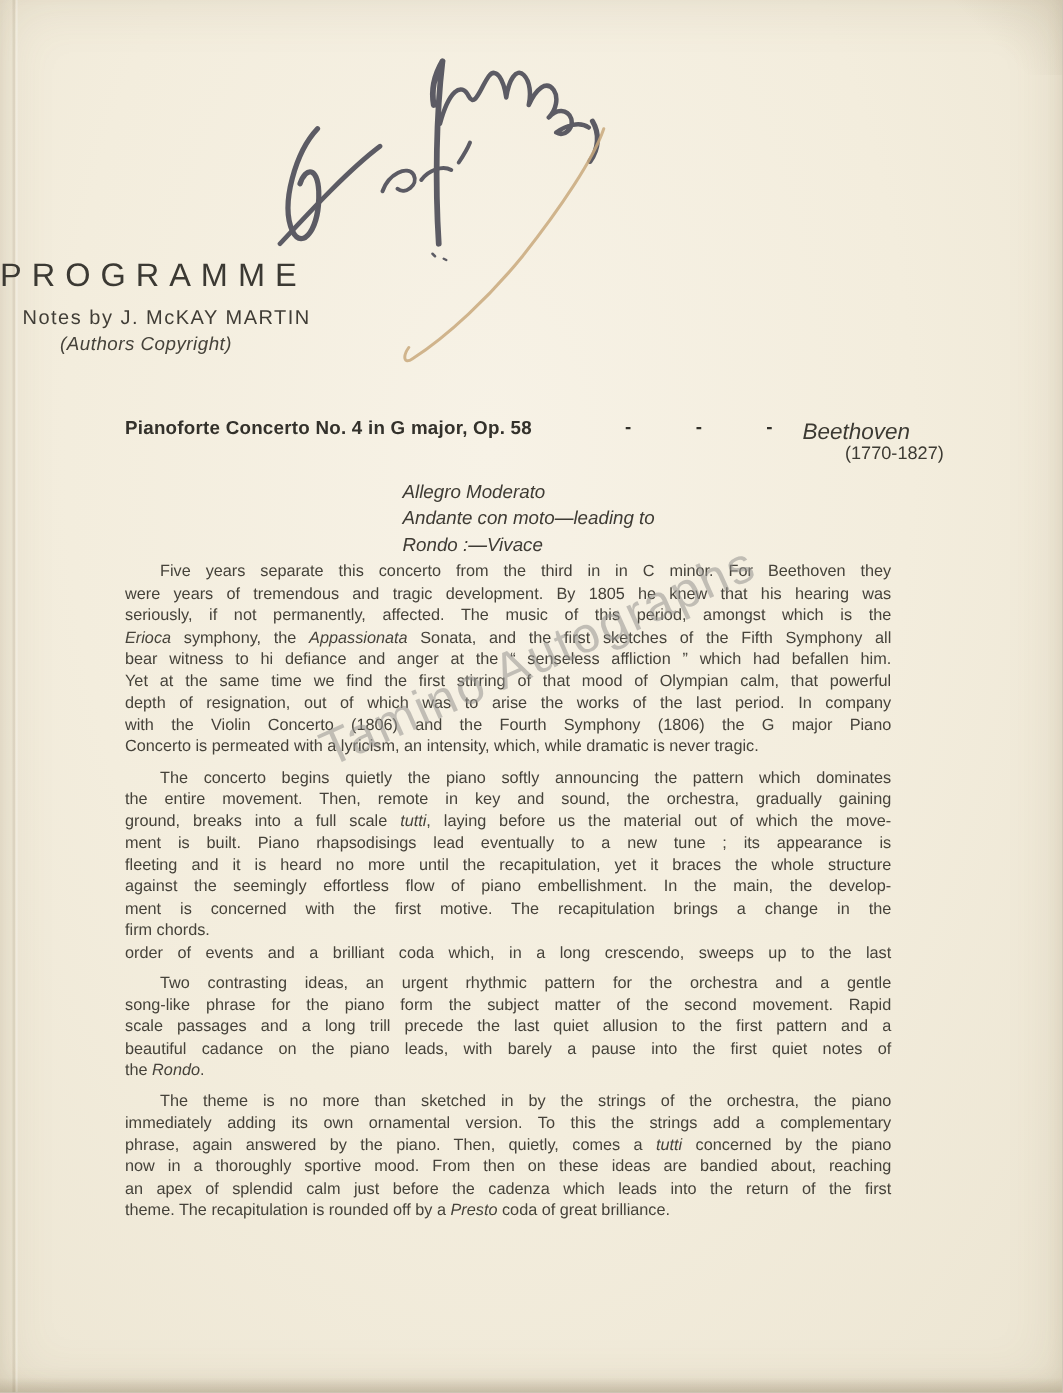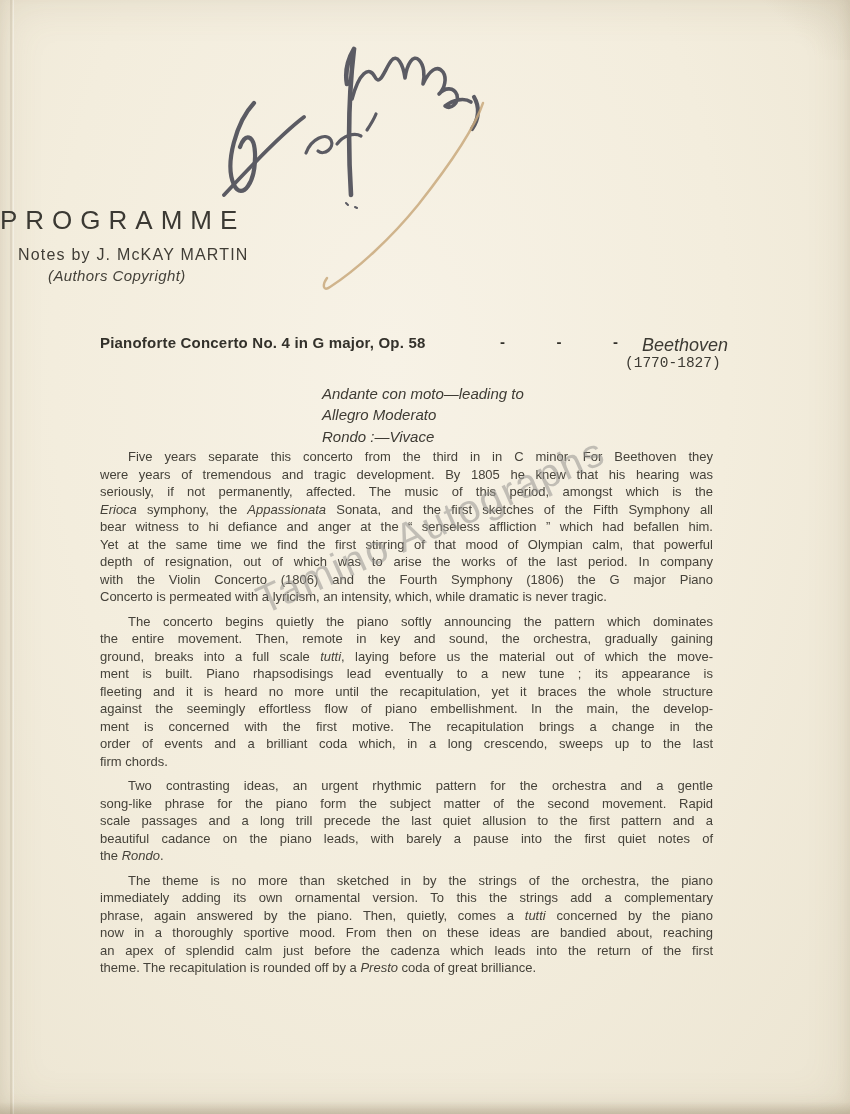--- a/index.html
+++ b/index.html
@@ -25,21 +25,21 @@
 
   .masthead{position:absolute;top:205px;left:0;width:812px;text-align:left;z-index:2;}
   .masthead-title{font-size:26px;letter-spacing:8px;color:#3b3933;font-weight:400;}
   .masthead-byline{margin-top:10px;font-size:16px;letter-spacing:1.2px;color:#403d36;padding-left:18px;}
   .masthead-copyright{margin-top:3px;font-size:15px;font-style:italic;letter-spacing:0.4px;color:#45423a;margin-left:48px;}
 
   .work-header{position:absolute;top:334px;left:100px;width:613px;height:44px;z-index:2;}
   .work-title{position:absolute;left:0;top:0;font-size:15px;font-weight:bold;color:#33312b;letter-spacing:0.2px;}
   .separator-dashes{position:absolute;left:400px;top:-1px;width:118px;display:flex;justify-content:space-between;font-weight:bold;font-size:15px;color:#33312b;}
   .composer{position:absolute;left:525px;top:1px;width:120px;text-align:center;font-style:italic;font-size:18px;color:#3c3a33;}
-  .composer-dates{position:absolute;left:525px;top:21px;width:130px;text-align:left;font-size:14.5px;color:#3c3a33;font-family:Liberation Mono, monospace;}
+  .composer-dates{position:absolute;left:525px;top:21px;width:130px;text-align:right;font-size:14.5px;color:#3c3a33;}
 
   .movements{position:absolute;top:383px;left:322px;font-style:italic;font-size:15px;line-height:21.3px;color:#3e3b34;z-index:2;}
 
   .bodytext{position:absolute;top:448px;left:100px;width:613px;font-size:13px;line-height:17.5px;color:#45423a;z-index:2;}
   .para{margin:0 0 7px 0;}
   .line{text-align:justify;text-align-last:justify;white-space:normal;}
   .line.first{text-indent:28px;}
   .line.last{text-align-last:left;}
   .it{font-style:italic;}
 
@@ -84,22 +84,22 @@
     <div class="separator-dashes">
         <span>-</span>
         <span>-</span>
         <span>-</span>
       </div>
     <div class="composer">Beethoven</div>
     <div class="composer-dates">(1770-1827)</div>
   </div>
 
   <div class="movements">
+      <div>Allegro Moderato</div>
       <div>Andante con moto—leading to</div>
-      <div>Allegro Moderato</div>
       <div>Rondo :—Vivace</div>
     </div>
 
   <div class="bodytext">
       <div class="para">
         <div class="line first"><span>Five years separate this concerto from the third in in C minor.  For Beethoven they</span></div>
         <div class="line"><span>were years of tremendous and tragic development.  By 1805 he knew that his hearing was</span></div>
         <div class="line"><span>seriously, if not permanently, affected.  The music of this period, amongst which is the</span></div>
         <div class="line"><span class="it">Erioca</span><span> symphony, the </span><span class="it">Appassionata</span><span> Sonata, and the first sketches of the Fifth Symphony all</span></div>
         <div class="line"><span>bear witness to hi defiance and anger at the “ senseless affliction ” which had befallen him.</span></div>
@@ -109,22 +109,22 @@
         <div class="line last"><span>Concerto is permeated with a lyricism, an intensity, which, while dramatic is never tragic.</span></div>
       </div>
       <div class="para">
         <div class="line first"><span>The concerto begins quietly the piano softly announcing the pattern which dominates</span></div>
         <div class="line"><span>the entire movement.  Then, remote in key and sound, the orchestra, gradually gaining</span></div>
         <div class="line"><span>ground, breaks into a full scale </span><span class="it">tutti</span><span>, laying before us the material out of which the move-</span></div>
         <div class="line"><span>ment is built.  Piano rhapsodisings lead eventually to a new tune ;  its appearance is</span></div>
         <div class="line"><span>fleeting and it is heard no more until the recapitulation, yet it braces the whole structure</span></div>
         <div class="line"><span>against the seemingly effortless flow of piano embellishment.  In the main, the develop-</span></div>
         <div class="line"><span>ment is concerned with the first motive.   The recapitulation brings a change in the</span></div>
+        <div class="line last"><span>firm  chords.</span></div>
         <div class="line"><span>order of events and a brilliant coda which, in a long crescendo, sweeps up to the last</span></div>
-        <div class="line last"><span>firm  chords.</span></div>
       </div>
       <div class="para">
         <div class="line first"><span>Two contrasting ideas, an urgent rhythmic pattern for the orchestra and a gentle</span></div>
         <div class="line"><span>song-like phrase for the piano form the subject matter of the second movement.  Rapid</span></div>
         <div class="line"><span>scale passages and a long trill precede the last quiet allusion to the first pattern and a</span></div>
         <div class="line"><span>beautiful cadance on the piano leads, with barely a pause into the first quiet notes of</span></div>
         <div class="line last"><span>the  </span><span class="it">Rondo</span><span>.</span></div>
       </div>
       <div class="para">
         <div class="line first"><span>The theme is no more than sketched in by the strings of the orchestra, the piano</span></div>

